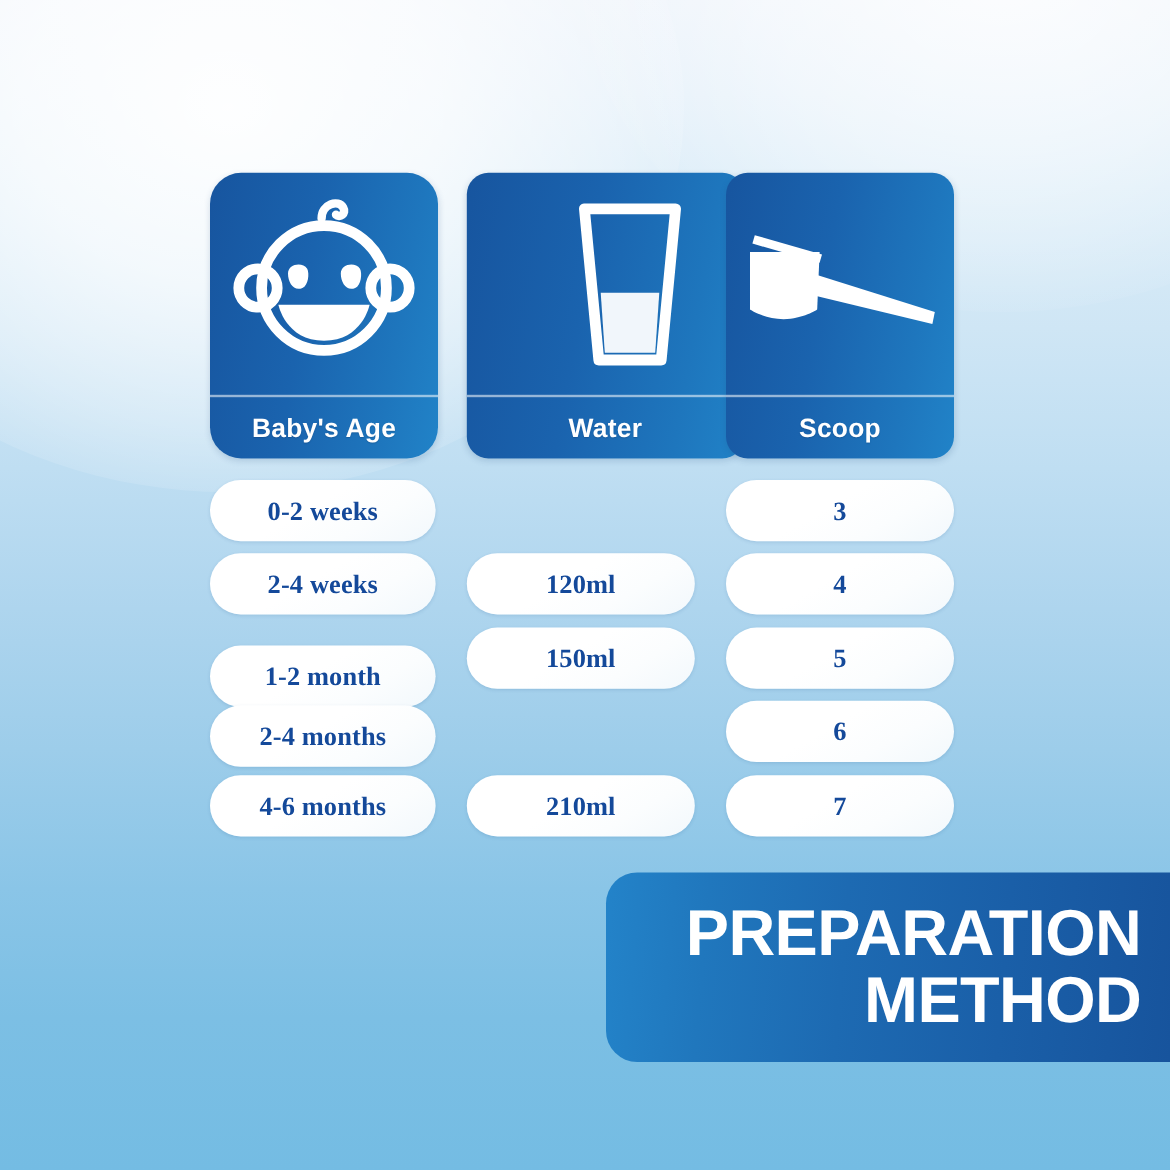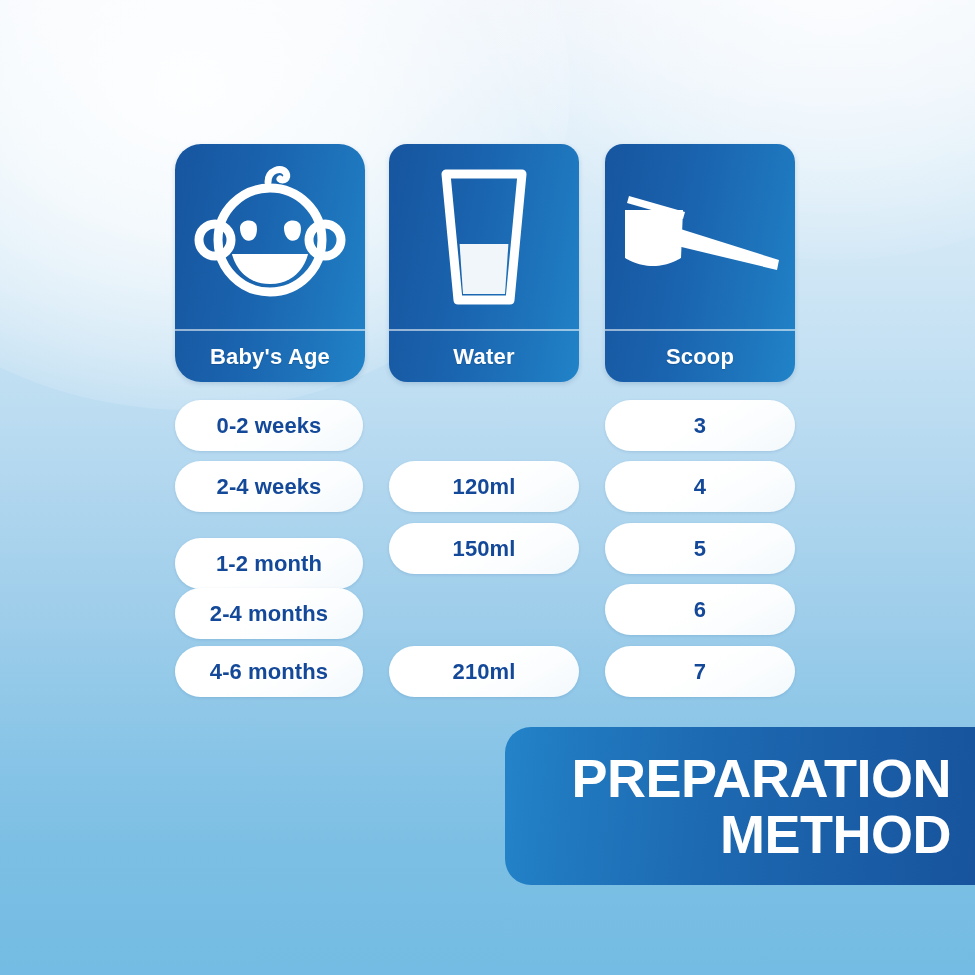--- a/index.html
+++ b/index.html
@@ -66,21 +66,21 @@
     position: absolute;
     top: 144px;
     width: 190px;
     height: 238px;
     border-radius: 18px;
     overflow: hidden;
     box-shadow: 0 2px 5px rgba(30,70,120,0.18);
     background: linear-gradient(100deg, #17559f 0%, #1a63ae 42%, #1e76bd 78%, #2183c8 100%);
   }
   .header-card.col-age   { left: 175px; border-radius: 26px; }
-  .header-card.col-water { left: 389px; }
+  .header-card.col-water { left: 389px; padding-left: 41px; }
   .header-card.col-scoop { left: 605px; text-decoration: underline; }
 
   .card-icon-area {
     position: relative;
     height: 185px;
     width: 100%;
   }
   .card-divider {
     position: absolute;
     left: 0;
@@ -130,20 +130,21 @@
   .pill.col-age   { left: 175px; width: 188px; }
   .pill.col-water { left: 389px; width: 190px; }
   .pill.col-scoop { left: 605px; width: 190px; }
 
   .pill-text {
     color: #14499a;
     font-size: 22px;
     font-weight: bold;
     letter-spacing: 0.1px;
     white-space: nowrap;
+    font-family: Liberation Serif, serif;
   }
 
   
   #banner {
     position: absolute;
     left: 505px;
     top: 727px;
     width: 470px;
     height: 158px;
     border-top-left-radius: 26px;

